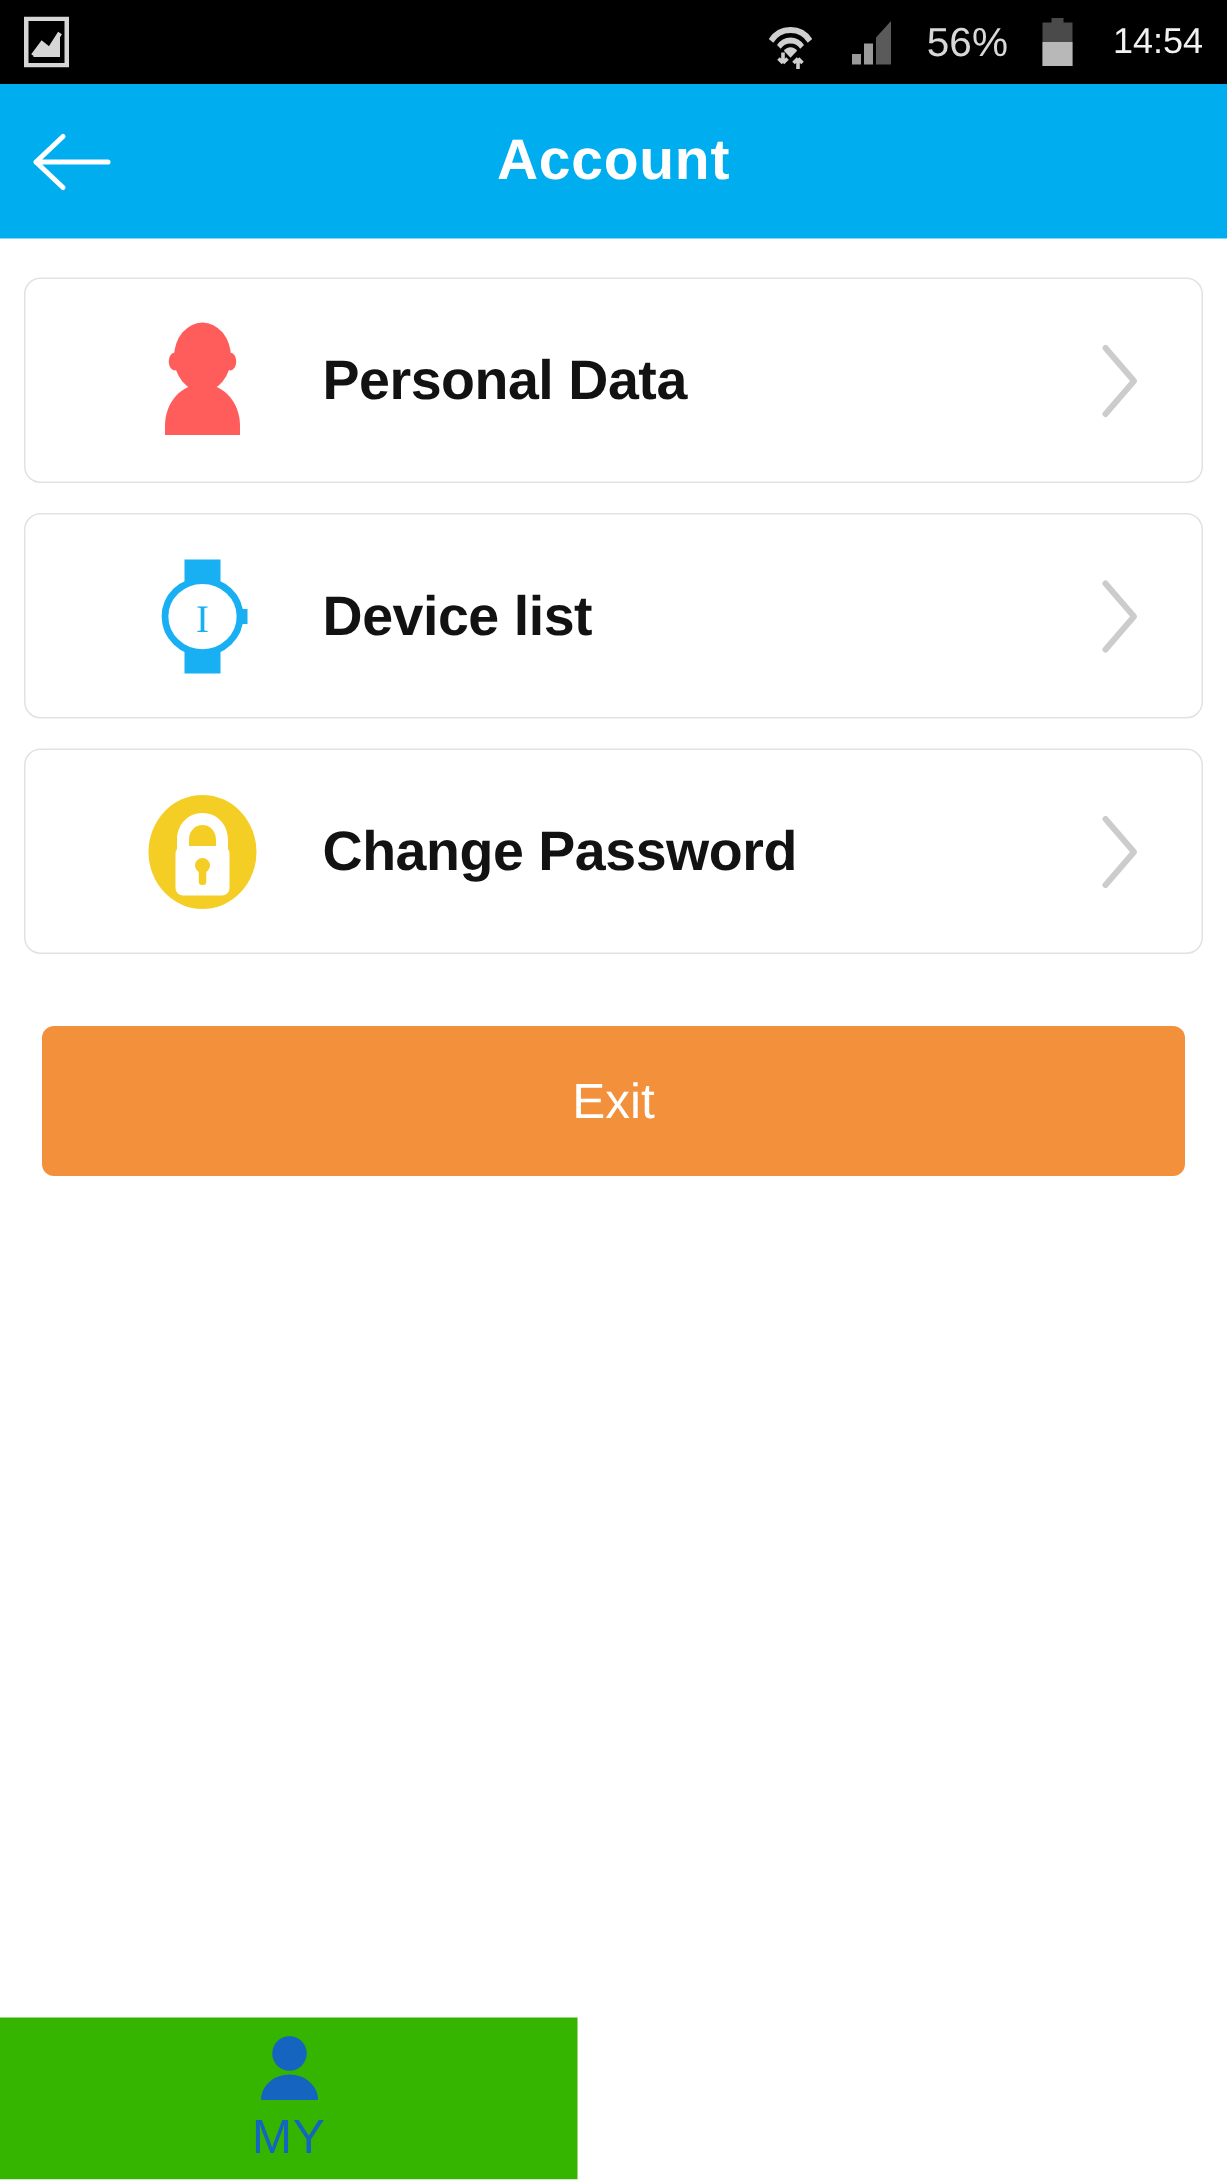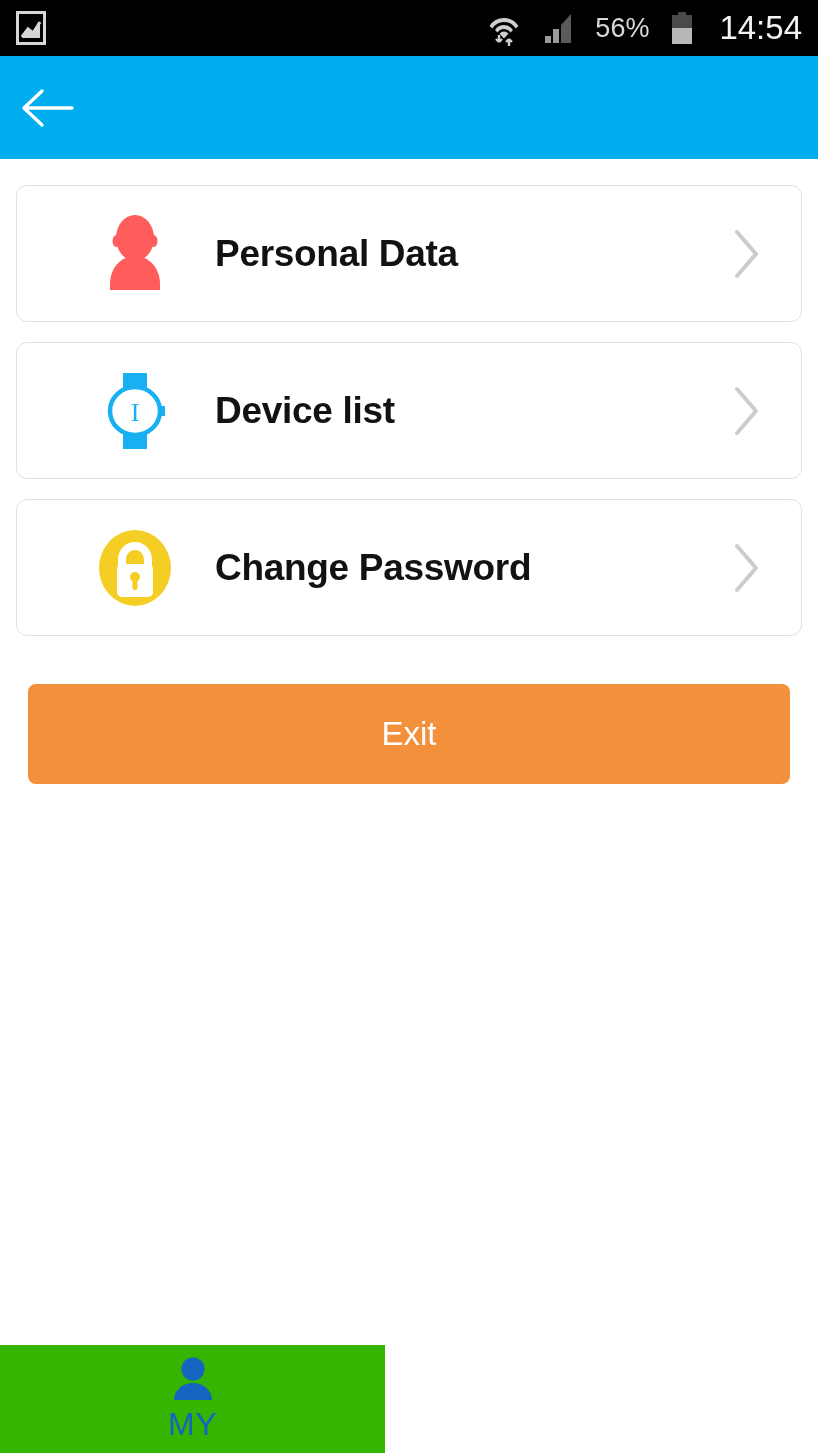--- a/index.html
+++ b/index.html
@@ -37,21 +37,21 @@
   .wifi-icon { width: 34px; height: 38px; }
   .signal-icon { width: 30px; height: 32px; }
   .battery-pct {
     color: #d8d8d8;
     font-size: 27px;
     letter-spacing: 0px;
   }
   .battery-icon { width: 22px; height: 33px; }
   .status-time {
     color: #f2f2f2;
-    font-size: 33px;
+    font-size: 24px;
     margin-left: 4px;
     letter-spacing: 0px;
   }
 
   
   .app-header {
     height: 103px;
     background: #00ADEE;
     display: flex;
     align-items: center;
@@ -220,20 +220,21 @@
 </div>
 
 <div class="app-header">
   <div class="back-btn">
     <span class="back-arrow">
       <svg viewBox="0 0 56 40" width="56" height="40">
         <path d="M52 20 L4 20 M4 20 L22 3 M4 20 L22 37" stroke="#ffffff" stroke-width="3.4" fill="none" stroke-linecap="round" stroke-linejoin="round"></path>
       </svg>
     </span>
   </div>
+  <div class="header-title">Account</div>
 </div>
 
 <div class="card-list">
 
   <div class="menu-card">
     <span class="card-icon">
       <svg viewBox="0 0 76 80" width="76" height="80">
         <ellipse cx="38" cy="24" rx="19" ry="23" fill="#FF5C5C"></ellipse>
         <ellipse cx="19.5" cy="27" rx="4" ry="6" fill="#FF5C5C"></ellipse>
         <ellipse cx="56.5" cy="27" rx="4" ry="6" fill="#FF5C5C"></ellipse>

